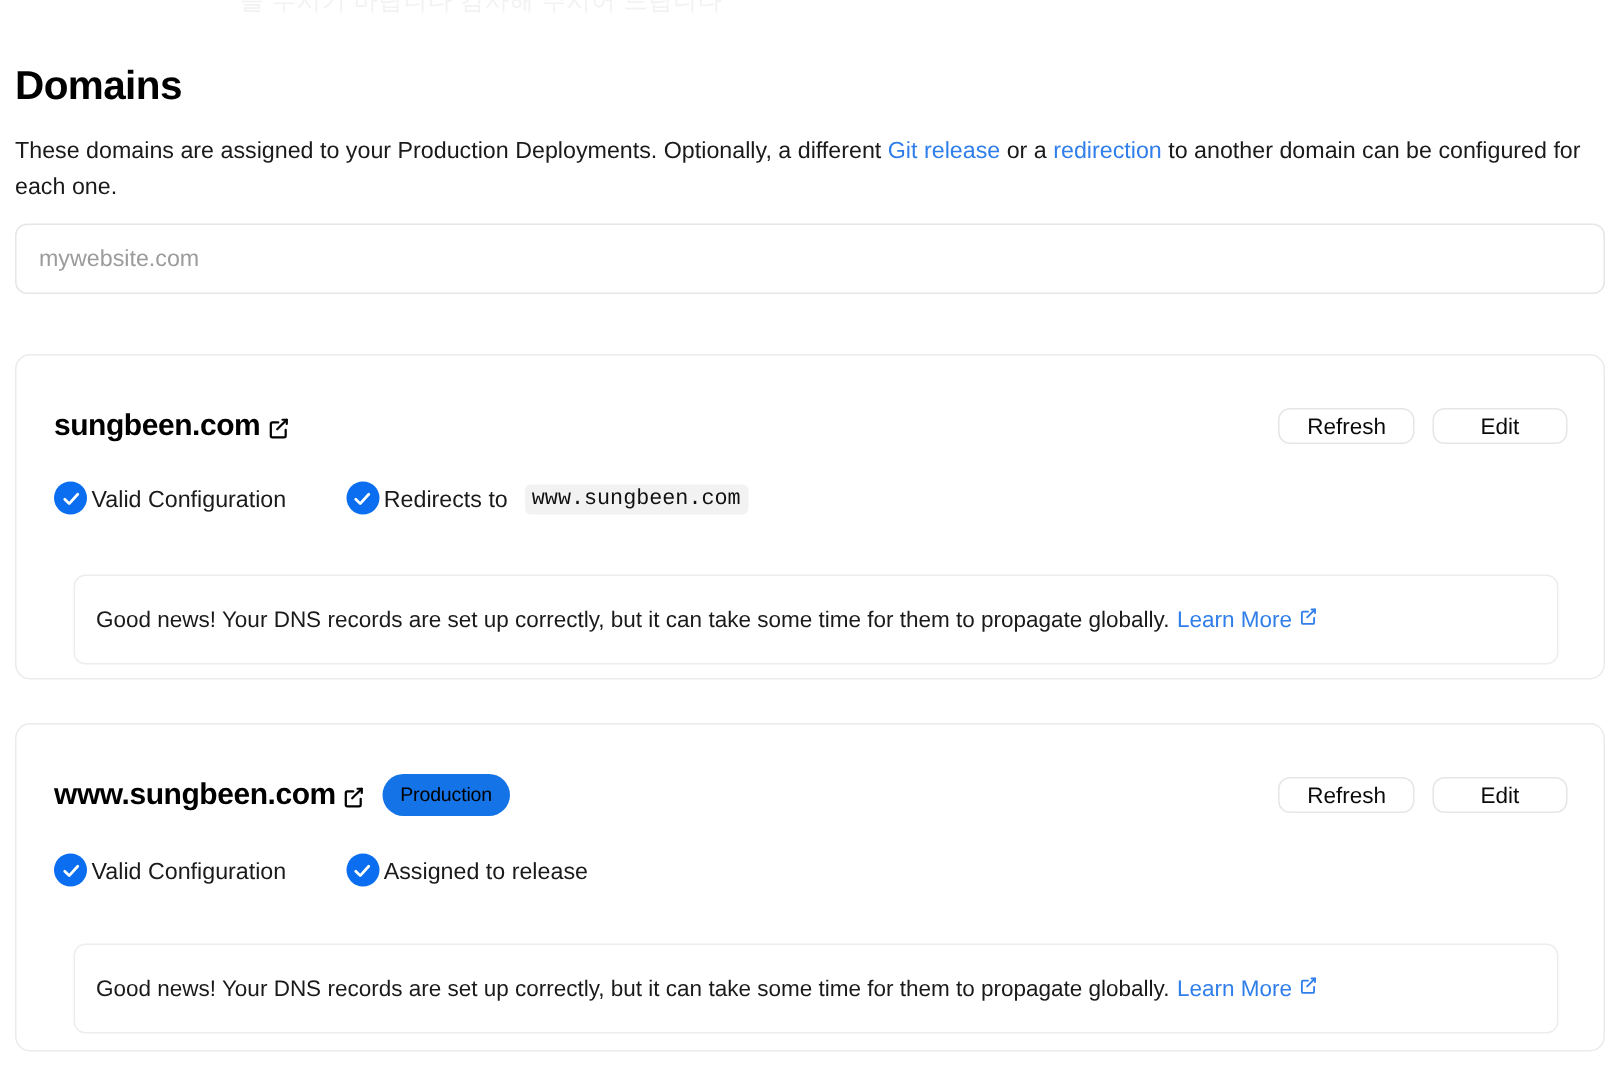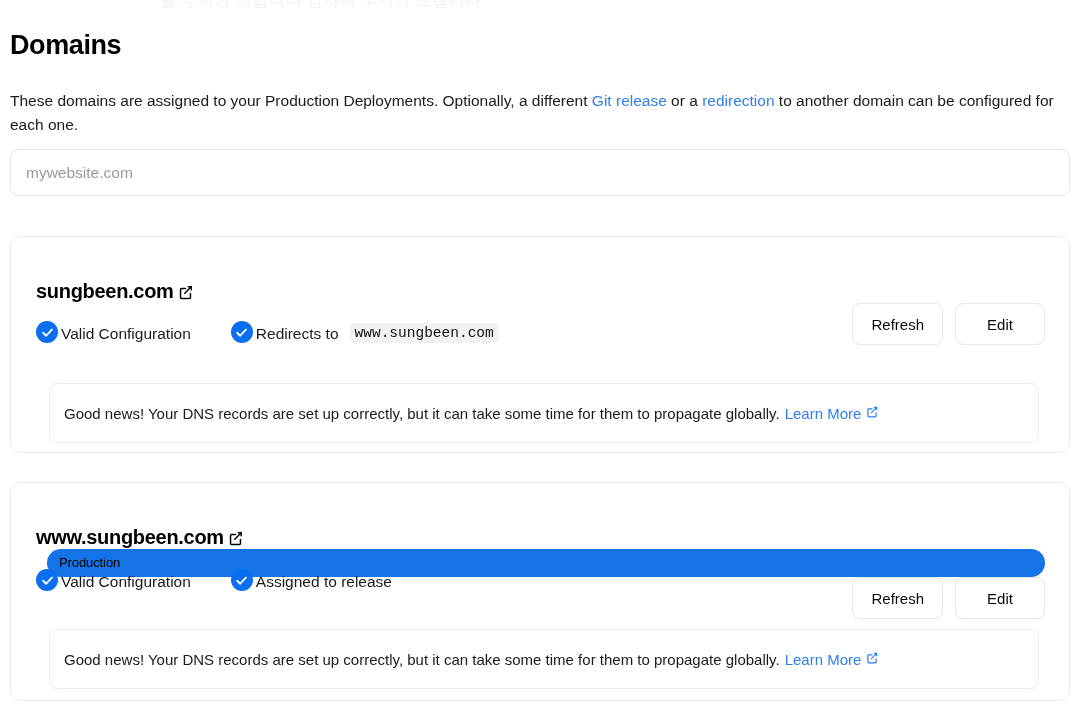--- a/index.html
+++ b/index.html
@@ -30,21 +30,21 @@
     height: 20px;
     font-size: 16px;
     color: #f2f2f2;
     white-space: nowrap;
     overflow: hidden;
     letter-spacing: 0.5px;
   }
 
   .page-title {
     position: absolute;
-    top: 10px;
+    top: 22px;
     left: 10px;
     font-size: 27px;
     line-height: 34px;
     font-weight: bold;
     letter-spacing: -0.4px;
     color: #000000;
   }
 
   .description {
     position: absolute;
@@ -106,26 +106,26 @@
     width: 1060px;
     border: 1px solid #ebebeb;
     border-radius: 10px;
     background: #ffffff;
   }
   .card-1 { top: 236px; height: 217px; }
   .card-2 { top: 482px; height: 219px; }
 
   .card-head {
     position: absolute;
-    top: 43px;
+    top: 27px;
     left: 25px;
     right: 24px;
     height: 40px;
     display: flex;
-    flex-direction: column;
+    align-items: center;
   }
   .domain-name {
     font-size: 20px;
     font-weight: bold;
     letter-spacing: -0.3px;
     color: #000000;
     display: inline-flex;
     align-items: center;
     gap: 3px;
   }
@@ -142,21 +142,21 @@
     letter-spacing: -0.1px;
   }
 
   .head-actions {
     margin-left: auto;
     display: flex;
     gap: 12px;
   }
   .ghost-button {
     min-width: 90px;
-    height: 42px;
+    height: 24px;
     padding: 0 18px;
     border: 1px solid #e6e6e6;
     border-radius: 8px;
     background: #ffffff;
     font-family: "Liberation Sans", sans-serif;
     font-size: 15px;
     color: #0a0a0a;
     display: flex;
     align-items: center;
     justify-content: center;

